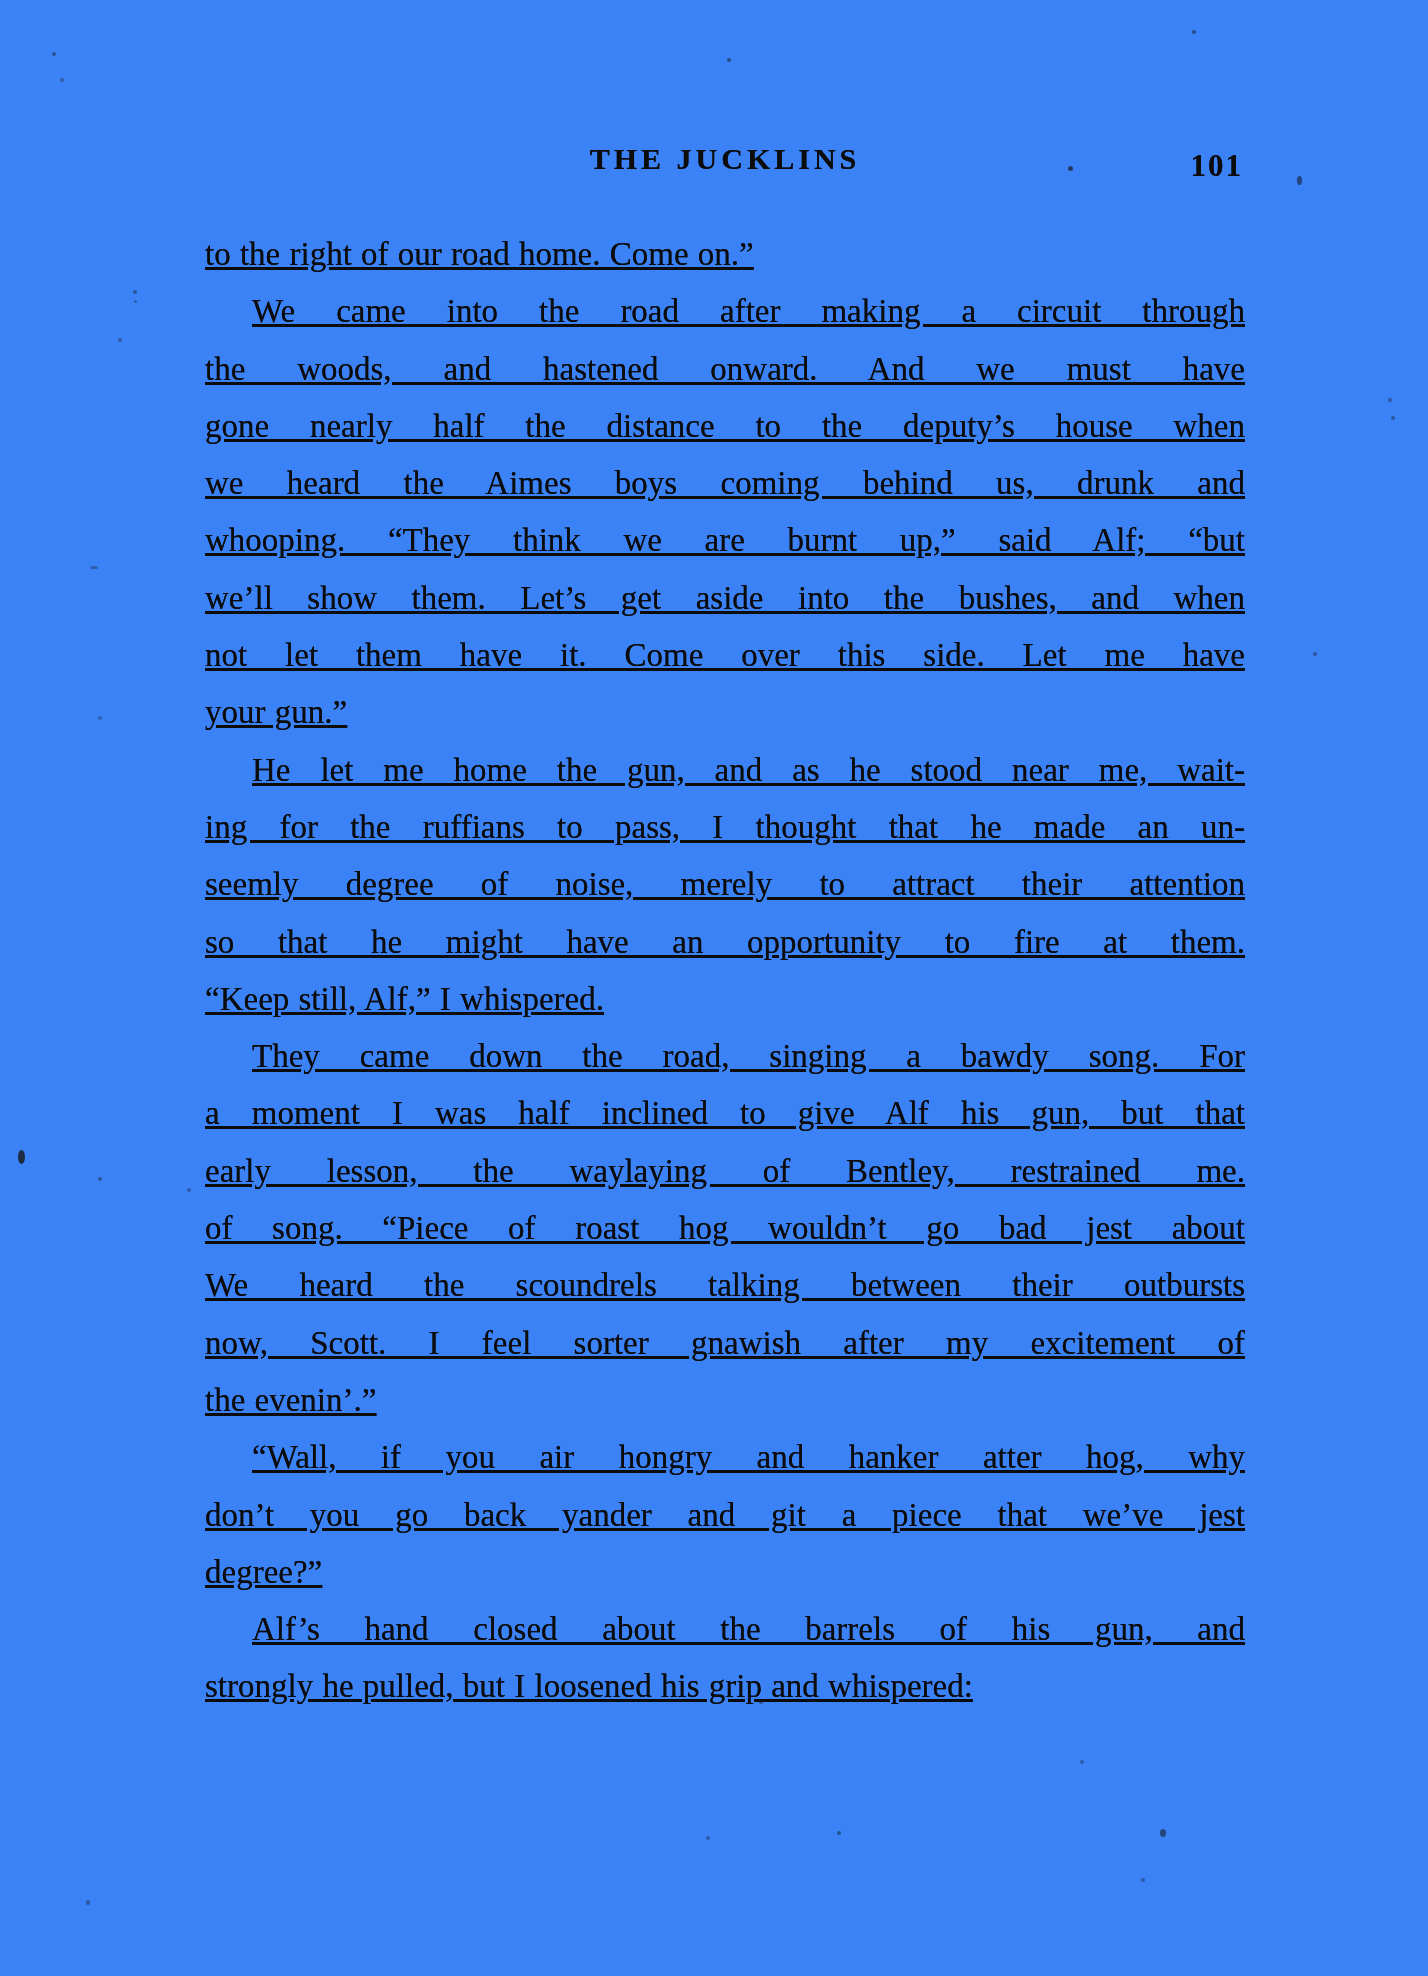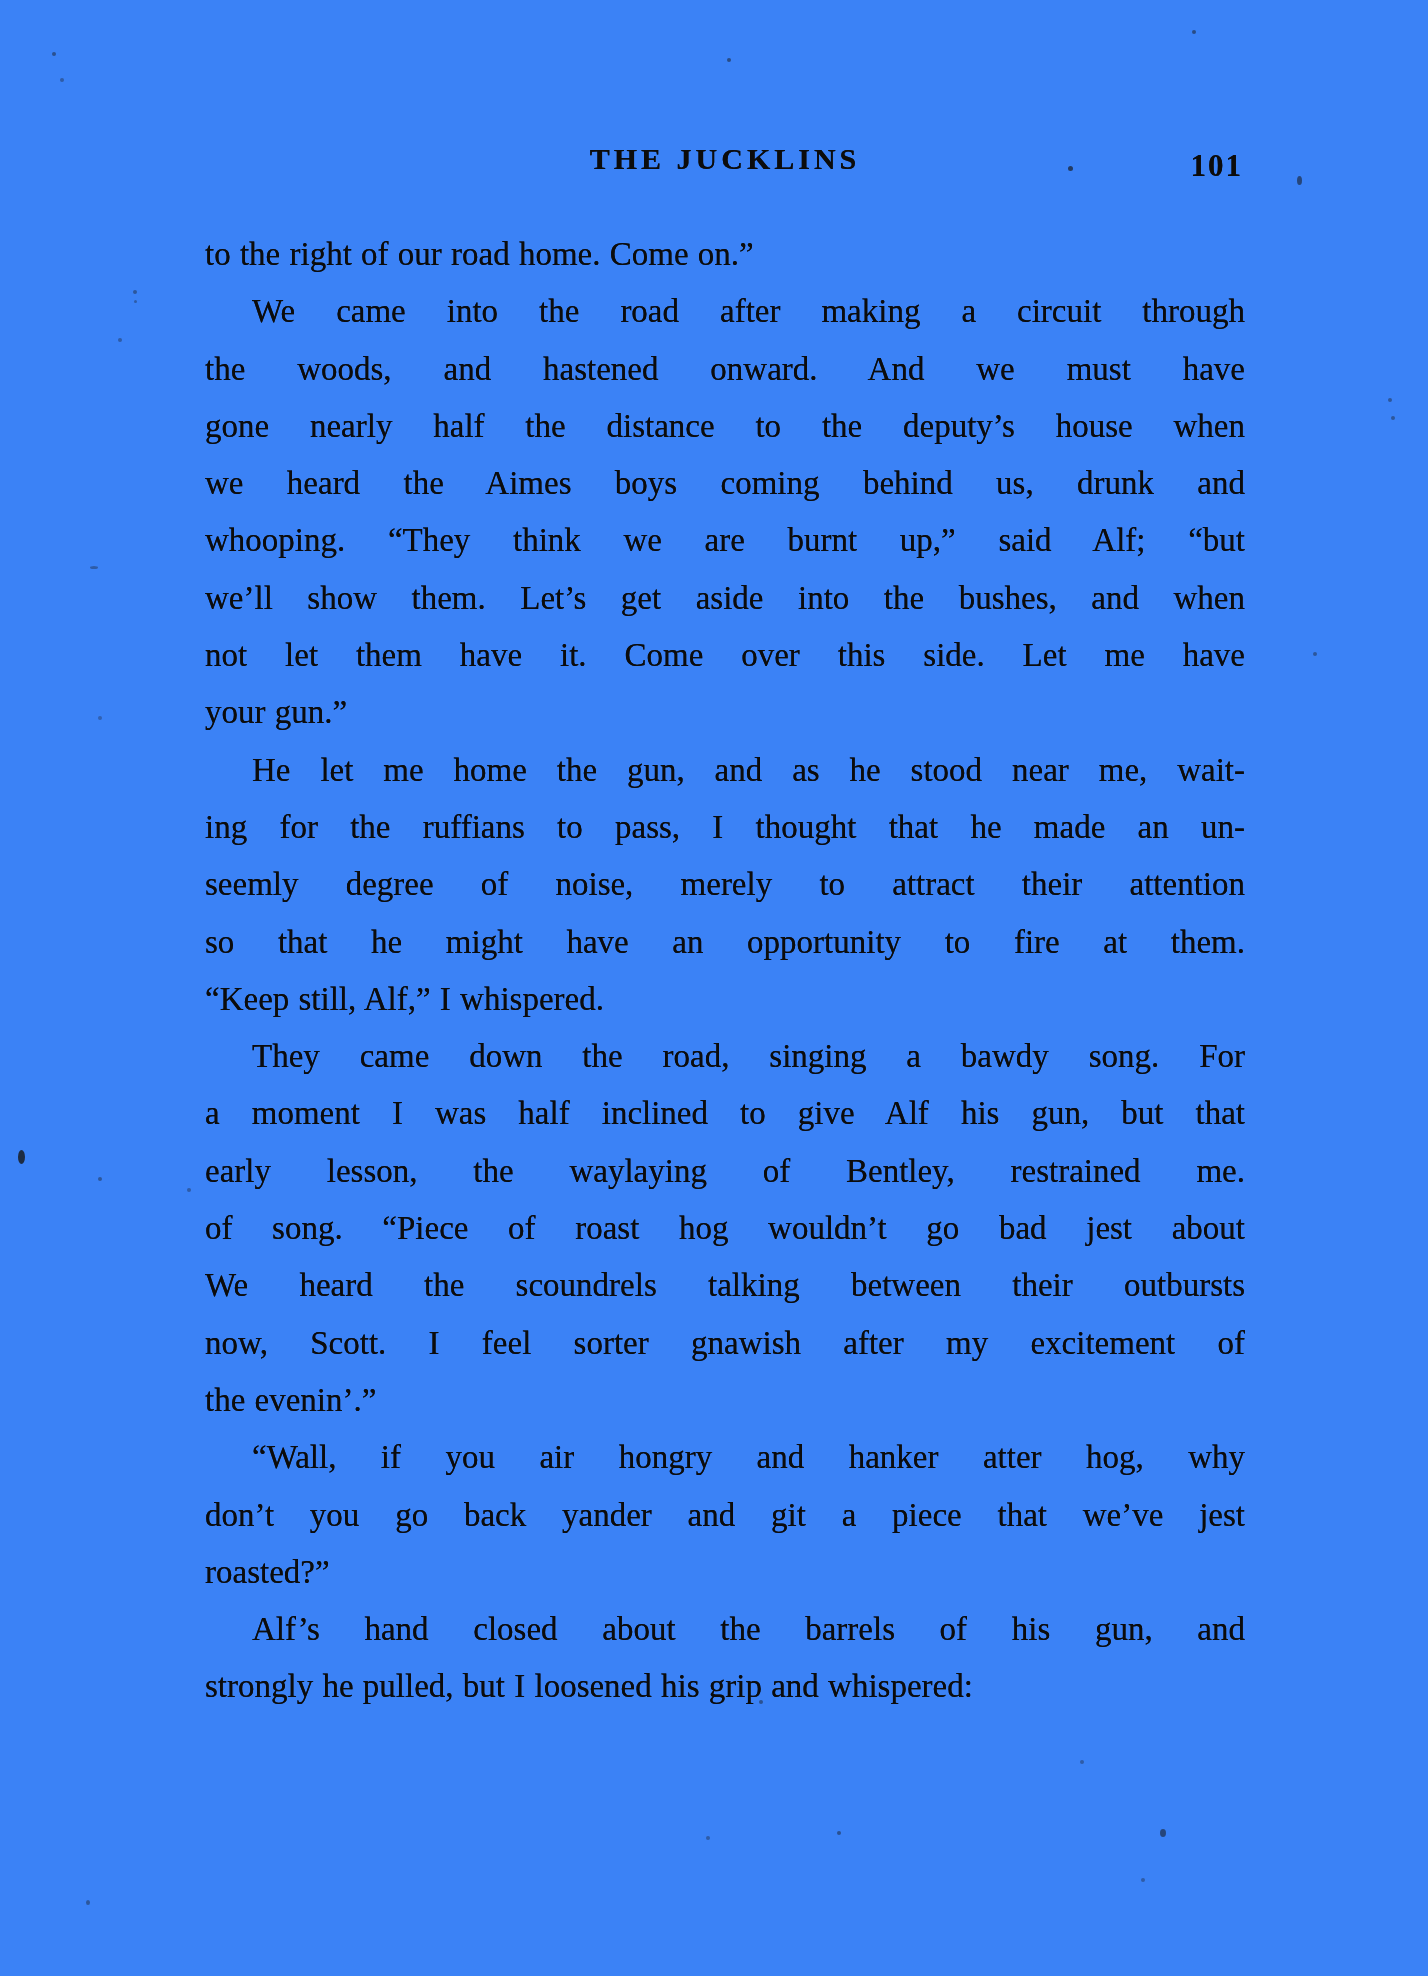--- a/index.html
+++ b/index.html
@@ -36,21 +36,21 @@
     font-size: 31px;
     letter-spacing: 2px;
   }
   .text-block {
     position: absolute;
     left: 205px; top: 226px;
     width: 1040px;
     font-size: 33px;
     line-height: 57.3px;
   }
-  .paragraph { margin: 0; }
+  .paragraph { margin: 0; text-decoration: underline; }
   .line {
     text-align: justify;
     text-align-last: justify;
     word-spacing: 1px;
   }
   .line.para-end {
     text-align-last: left;
   }
   .paragraph.indented .line.first {
     text-indent: 47px;
@@ -99,21 +99,21 @@
         <div class="line">a moment I was half inclined to give Alf his gun, but that</div>
         <div class="line">early lesson, the waylaying of Bentley, restrained me.</div>
         <div class="line">of song.  “Piece of roast hog wouldn’t go bad jest about</div>
         <div class="line">We heard the scoundrels talking between their outbursts</div>
         <div class="line">now, Scott.  I feel sorter gnawish after my excitement of</div>
         <div class="line para-end">the evenin’.”</div>
       </div>
       <div class="paragraph indented">
         <div class="line first">“Wall, if you air hongry and hanker atter hog, why</div>
         <div class="line">don’t you go back yander and git a piece that we’ve jest</div>
-        <div class="line para-end">roasted?”</div>
+        <div class="line para-end">degree?”</div>
       </div>
       <div class="paragraph indented">
         <div class="line first">Alf’s hand closed about the barrels of his gun, and</div>
         <div class="line para-end">strongly he pulled, but I loosened his grip and whispered:</div>
       </div>
     </main>
 
   <div id="specks">
       <div class="speck" style="left: 52px; top: 52px; width: 4px; height: 4px; opacity: 0.45; background: rgb(22, 22, 22);"></div>
       <div class="speck" style="left: 60px; top: 78px; width: 4px; height: 4px; opacity: 0.35; background: rgb(22, 22, 22);"></div>

